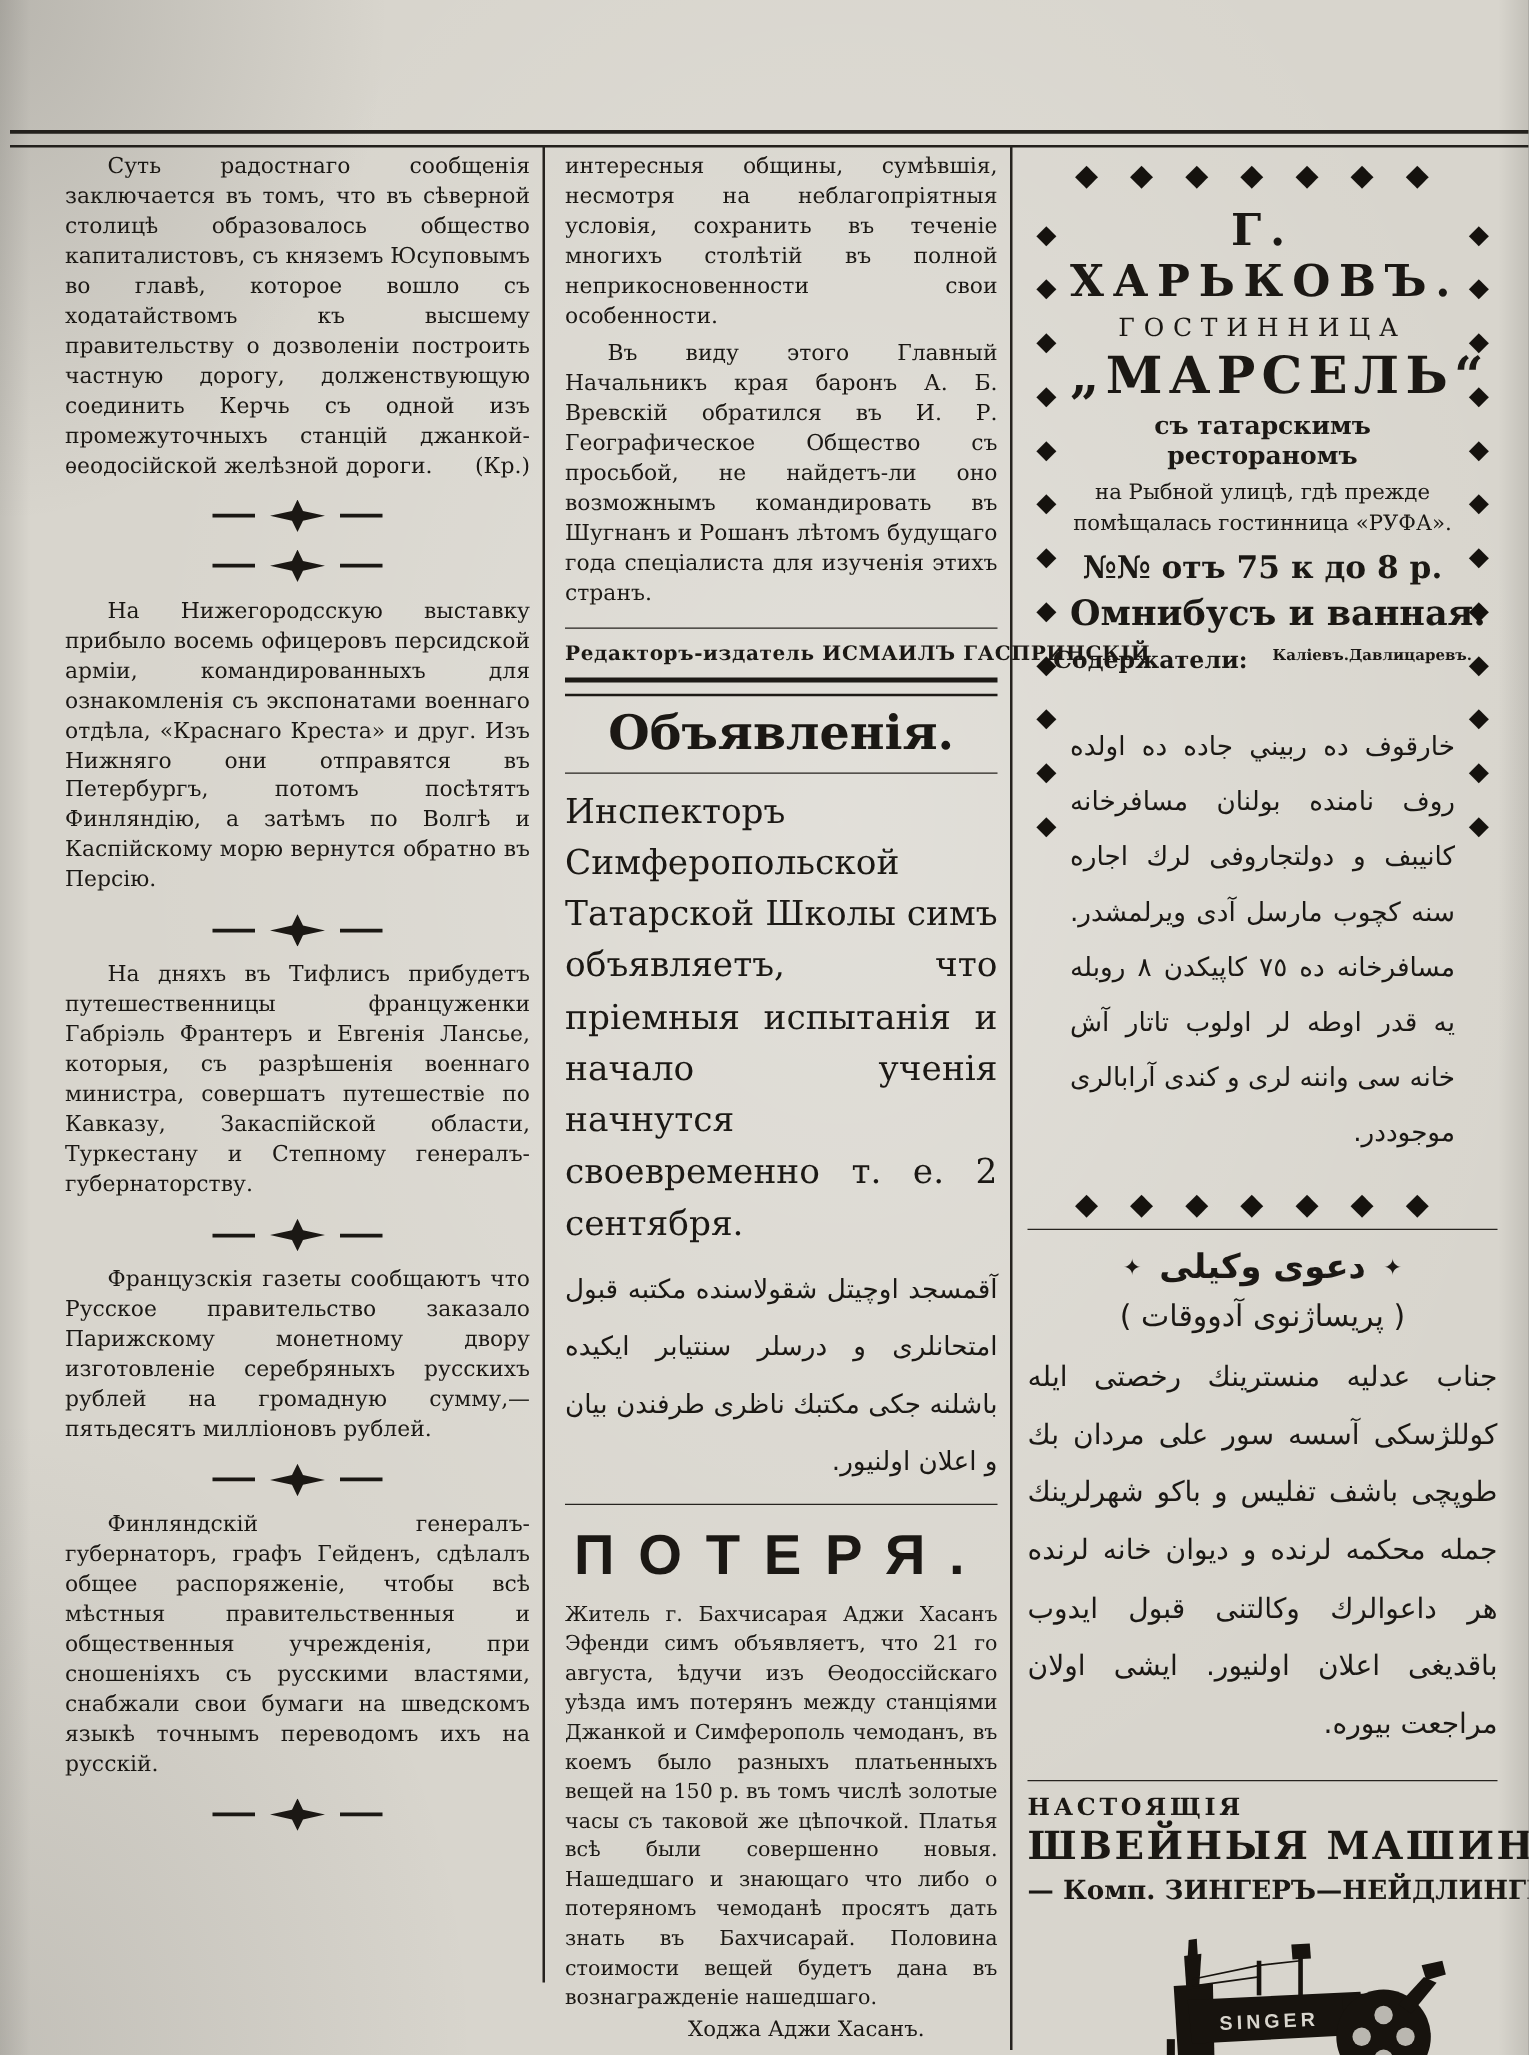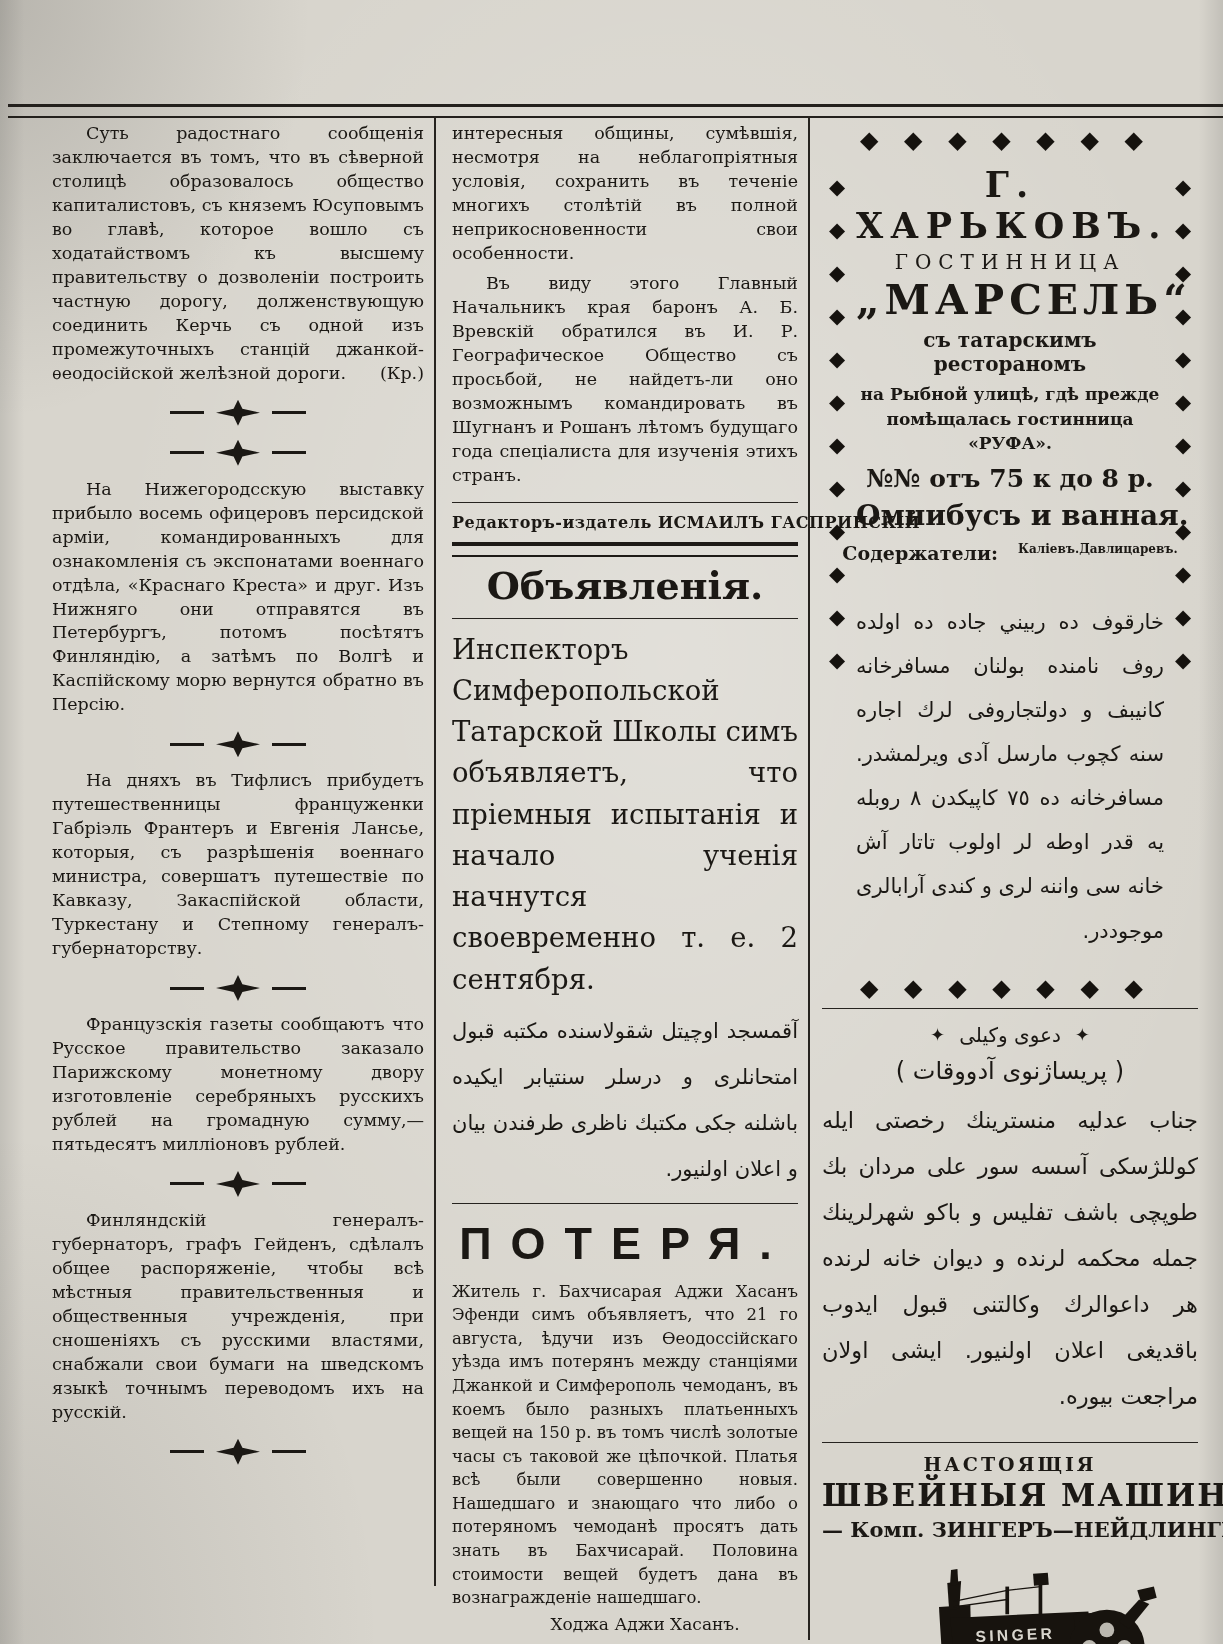--- a/index.html
+++ b/index.html
@@ -52,36 +52,36 @@
   
   .ad-box{position:relative;padding:4px 34px 0 34px;text-align:center;}
   .d-row{font-size:24px;letter-spacing:9px;white-space:nowrap;overflow:hidden;text-indent:4px;color:#15120e;}
   .d-col{position:absolute;top:44px;bottom:40px;width:26px;font-size:21px;line-height:43px;white-space:pre-line;color:#15120e;overflow:hidden;}
   .d-col.left{left:2px;}
   .d-col.right{right:2px;}
   .mar-city{font-size:35px;font-weight:bold;letter-spacing:7px;margin-top:10px;}
   .mar-gost{font-size:20px;letter-spacing:7px;margin-top:4px;}
   .mar-name{font-size:41px;font-weight:bold;letter-spacing:5px;margin-top:2px;white-space:nowrap;}
   .mar-sub1{font-size:20px;font-weight:bold;margin-top:4px;}
-  .mar-sub2{font-size:17px;font-weight:bold;line-height:1.45;margin-top:6px;}
+  .mar-sub2{font-size:17px;font-weight:normal;line-height:1.45;margin-top:6px;}
   .mar-rooms{font-size:25px;font-weight:bold;margin-top:8px;}
   .mar-omni{font-size:28px;font-weight:bold;margin-top:6px;white-space:nowrap;}
   .keepers{display:flex;justify-content:center;gap:10px;margin-top:10px;}
   .keep-label{font-size:19px;font-weight:bold;}
   .keep-bar{width:3px;height:48px;background:#1b1814;}
   .keep-names{display:flex;flex-direction:row;align-items:flex-start;font-size:12px;font-weight:bold;line-height:1.3;}
   .mar-ar{font-size:21px;line-height:2.1;text-align:justify;margin-top:10px;}
   
   .adv-head{display:flex;align-items:center;justify-content:center;gap:14px;margin-top:14px;}
-  .adv-title{font-size:20px;font-weight:normal;direction:rtl;font-family:"DejaVu Sans",sans-serif;}
+  .adv-title{font-size:27px;font-weight:bold;direction:rtl;font-family:"DejaVu Sans",sans-serif;}
   .flourish{font-size:18px;}
   .adv-sub{font-size:24px;text-align:center;direction:rtl;font-family:"DejaVu Sans",sans-serif;margin-top:10px;}
   .adv-body{font-size:22.5px;line-height:2.05;margin-top:12px;}
   
-  .sng1{font-size:19px;font-weight:bold;letter-spacing:3px;text-align:center;margin-top:10px;}
+  .sng1{font-size:19px;font-weight:bold;letter-spacing:3px;margin-top:10px;}
   .sng2{font-size:31px;font-weight:bold;letter-spacing:2px;text-align:center;margin-top:2px;white-space:nowrap;}
   .sng3{font-size:21px;font-weight:bold;text-align:center;margin-top:4px;white-space:nowrap;}
   .machine{display:block;margin:4px auto 0 auto;}
 </style>
 </head>
 <body>
 
 <div class="page">
 
   <div class="head-rule"></div>

